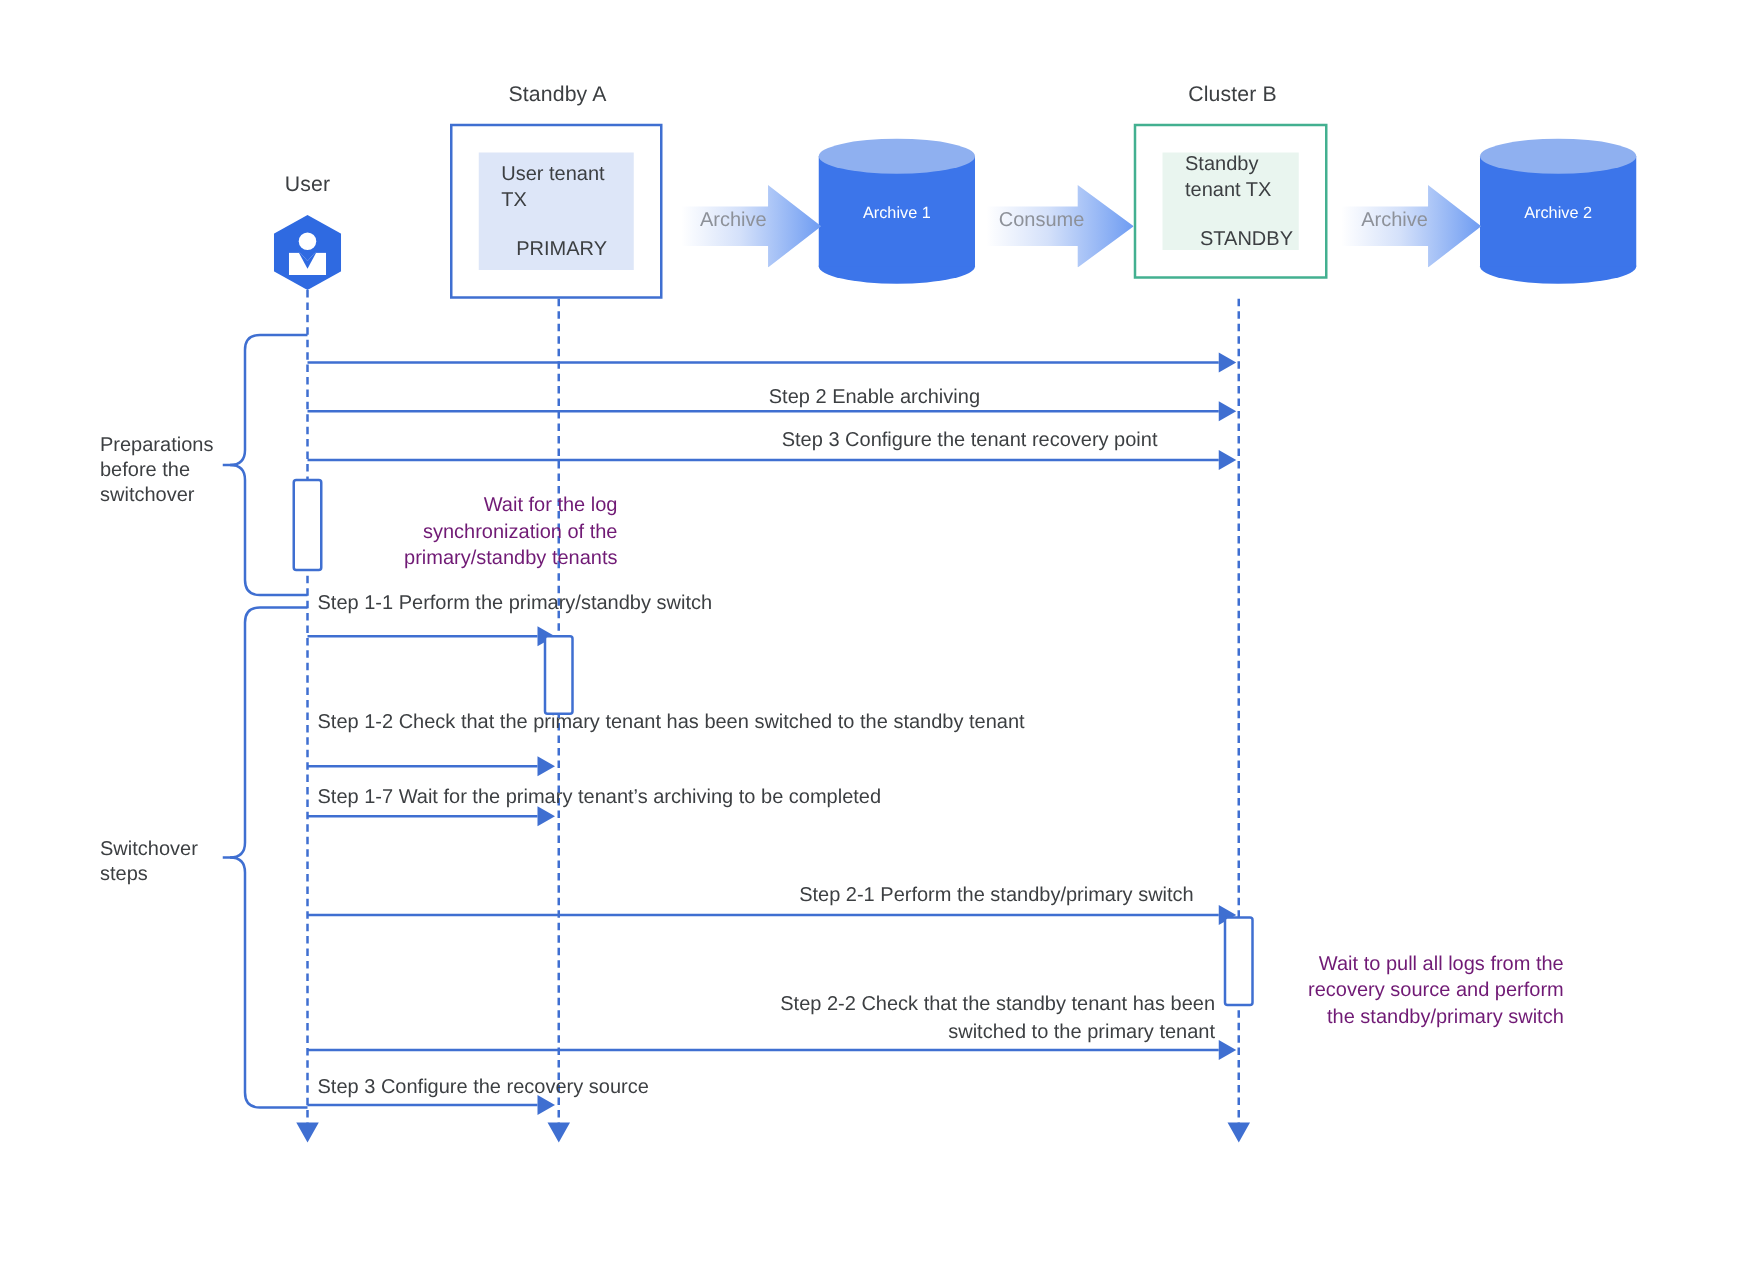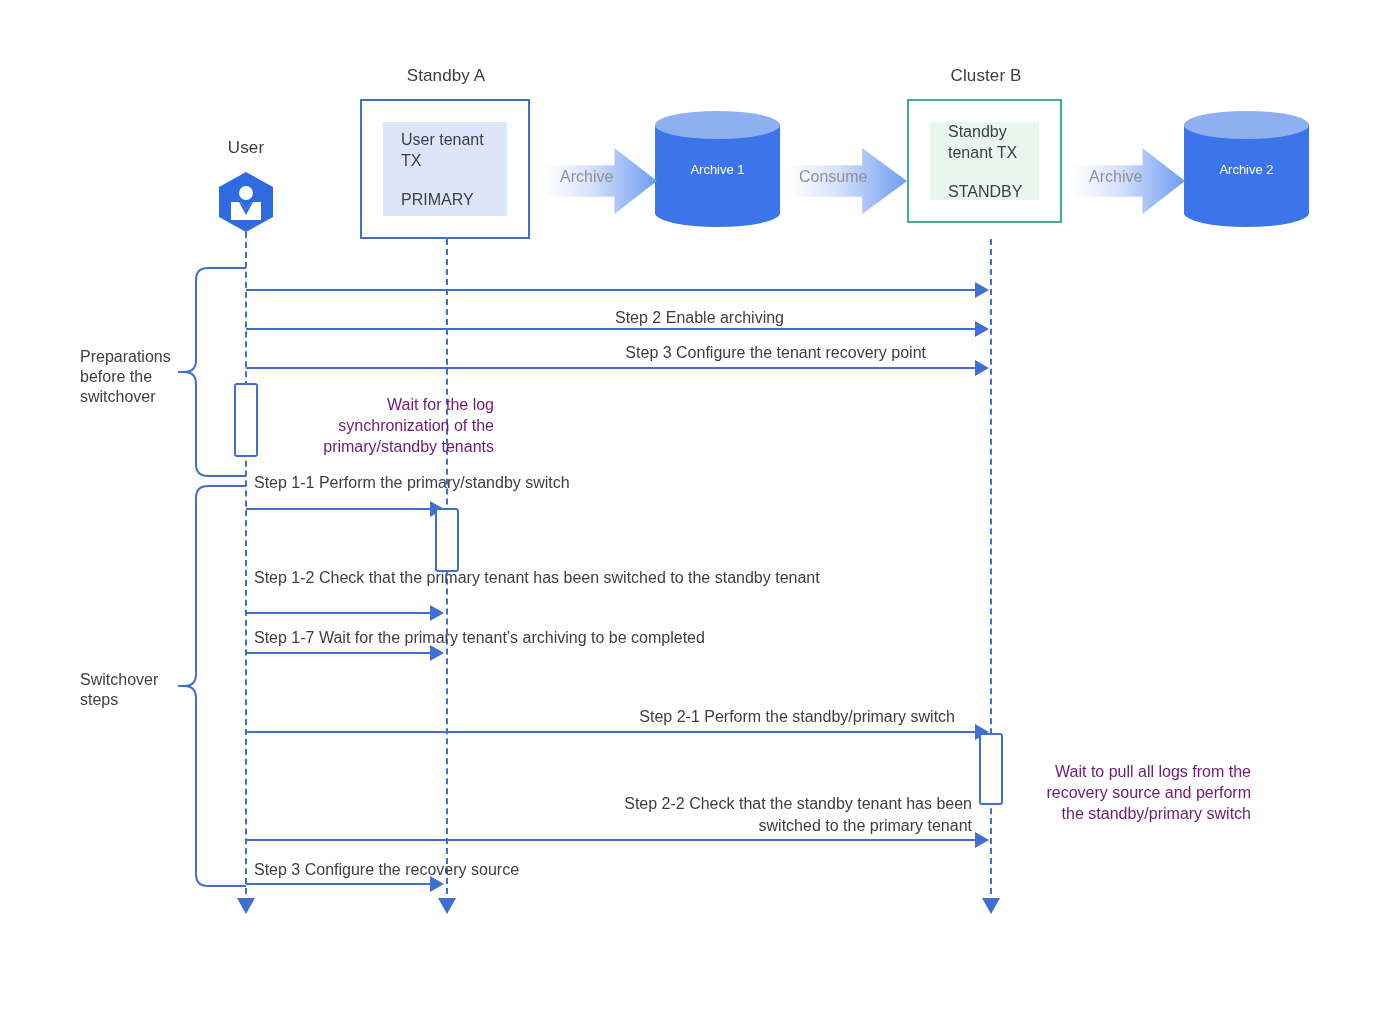--- a/index.html
+++ b/index.html
@@ -80,21 +80,21 @@
     padding-left: 18px;
     box-sizing: border-box;
   }
   .tenant-inner.primary { background: #dde6f8; }
   .tenant-inner.standby { background: #e9f5ef; }
   .tenant-line {
     font-size: 16px;
     color: #3c3f42;
     line-height: 21px;
   }
-  .tenant-line.gap { margin-top: 18px; }
+  .tenant-line.gap { margin-top: 18px; margin-left: 12px; }
 
   
   .cylinder { position: absolute; }
   .cyl-body {
     position: absolute;
     left: 0; top: 14px;
     width: 100%;
     height: calc(100% - 28px);
     background: #3c75ea;
   }

